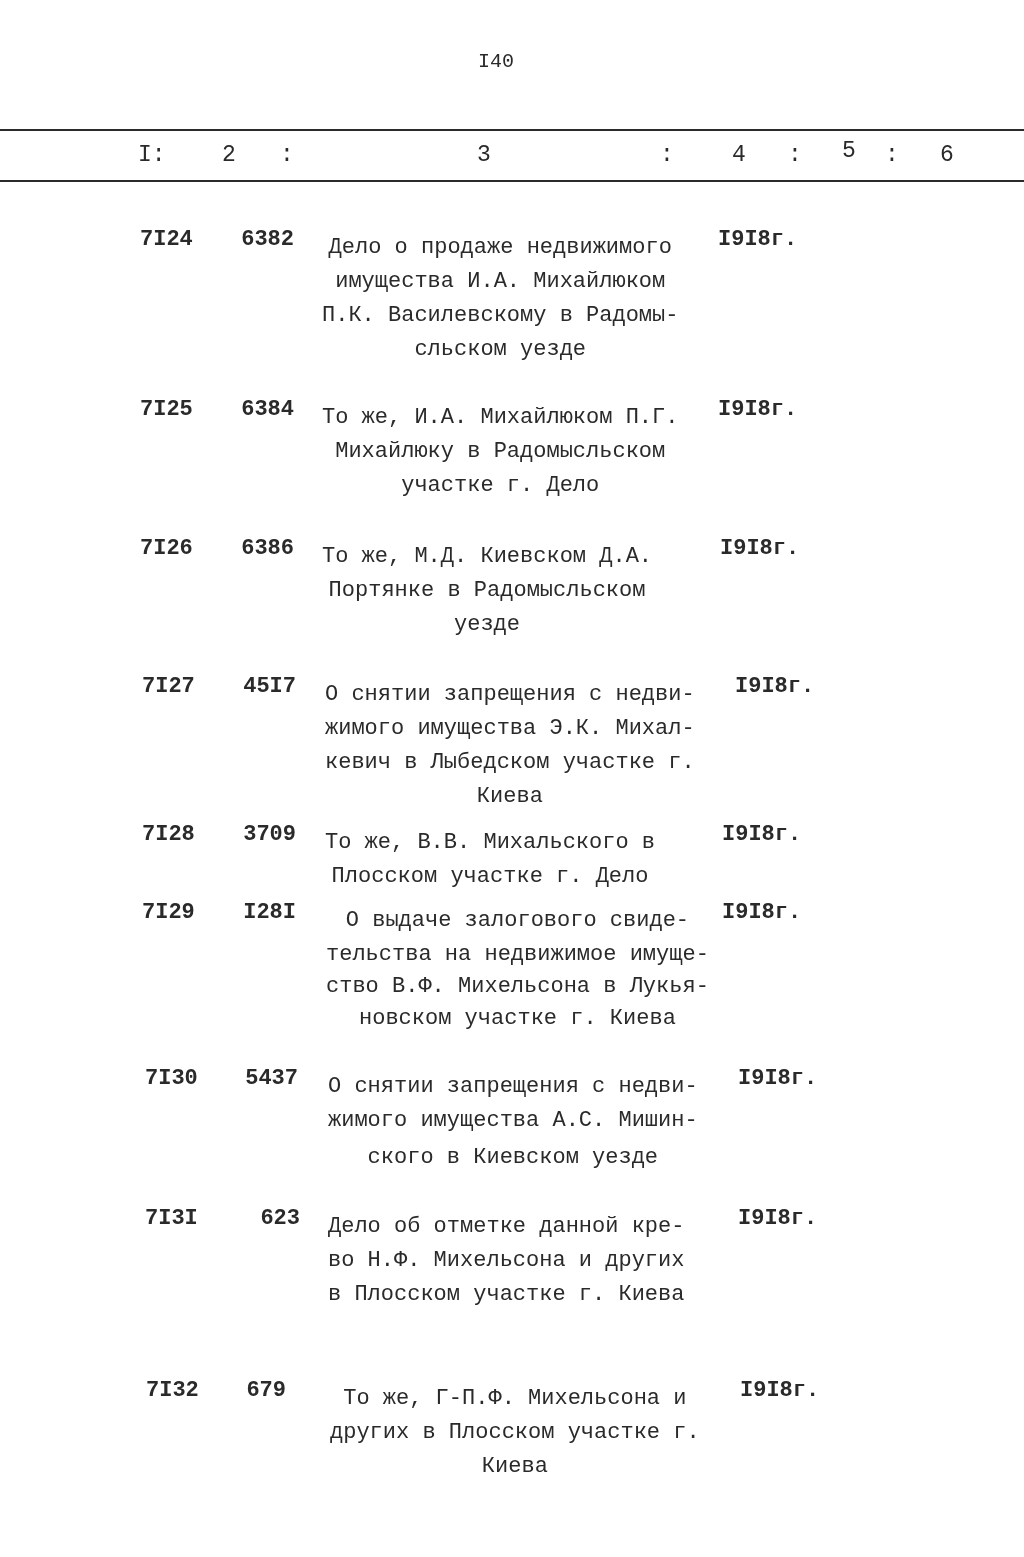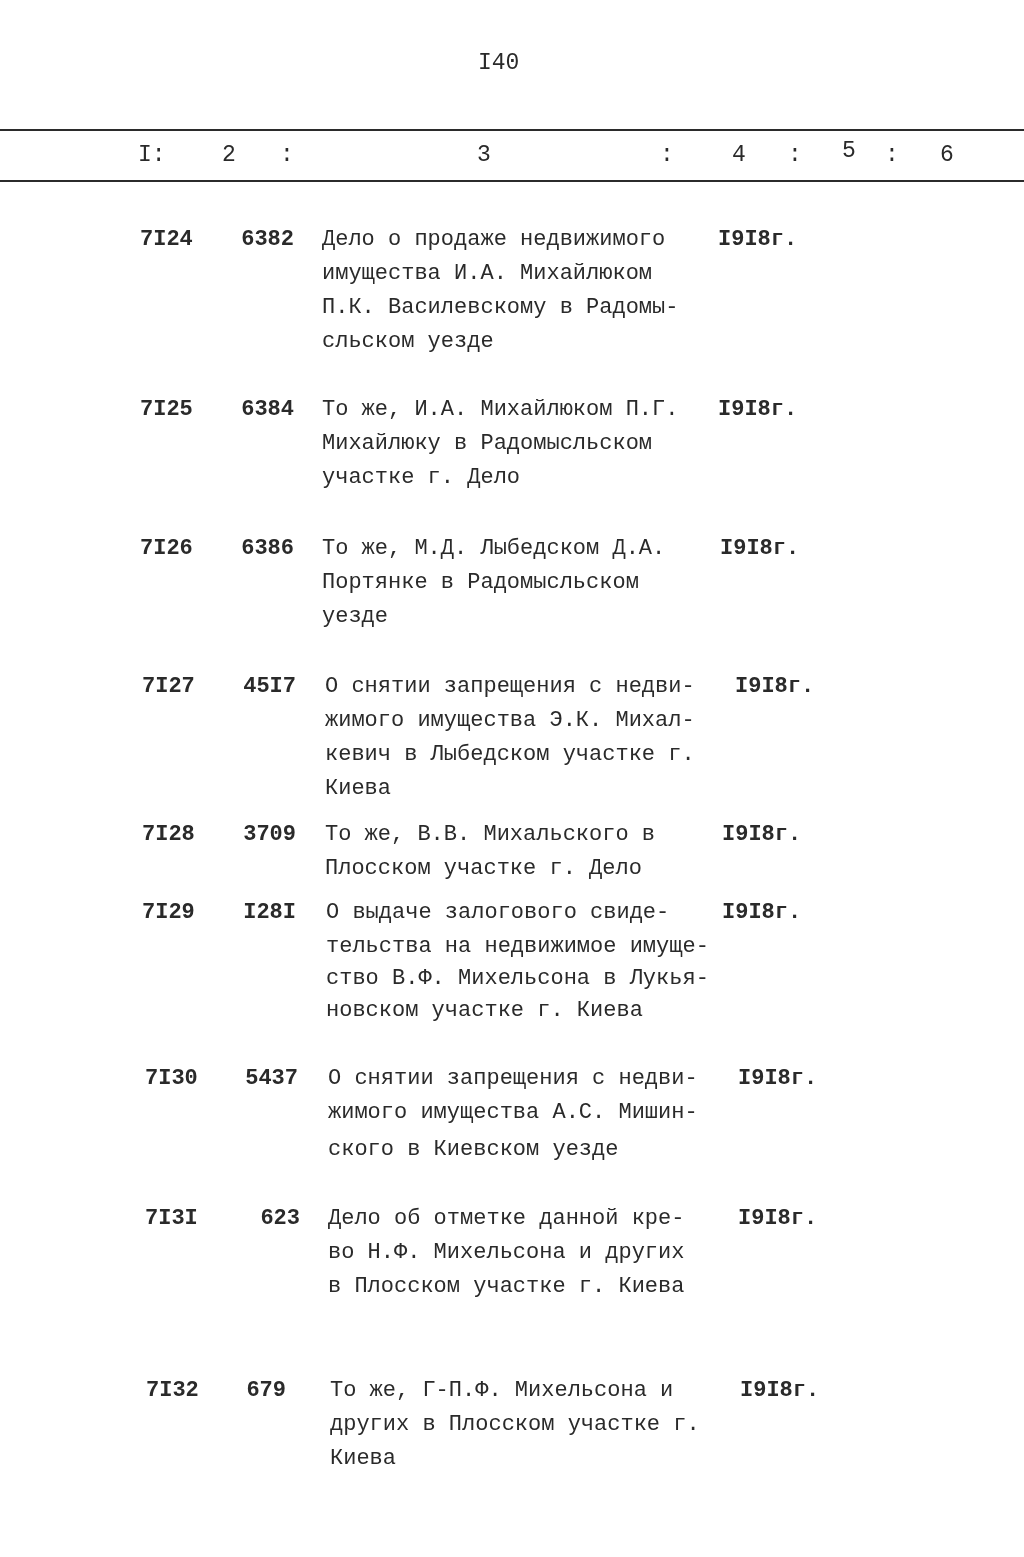--- a/index.html
+++ b/index.html
@@ -6,33 +6,33 @@
     body {
       width: 1024px; height: 1557px;
       background: #ffffff;
       position: relative;
       overflow: hidden;
       font-family: "Liberation Mono", "DejaVu Sans Mono", monospace;
       color: #2a2a2a;
     }
     .page-number {
       position: absolute; top: 50px; left: 478px;
-      font-size: 23px; letter-spacing: 0px;
+      font-size: 20px; letter-spacing: 0px;
     }
     .rule {
       position: absolute; left: 0; right: 0; height: 2px; background: #2b2b2b;
     }
     .rule.top { top: 129px; }
     .rule.bottom { top: 180px; }
     .header-row { position: absolute; top: 142px; left: 0; right: 0; height: 30px; font-size: 23px; }
     .hcell { position: absolute; top: 0; }
     .entry { position: absolute; left: 0; right: 0; font-size: 22px; }
     .col1 { position: absolute; left: 140px; top: 0; }
     .col2 { position: absolute; top: 0; text-align: right; width: 70px; }
-    .col3 { position: absolute; top: 0; }
+    .col3 { position: absolute; top: 8px; text-align: center; }
     .col3 .line { display: block; height: 34px; line-height: 34px; white-space: pre; }
     .col4 { position: absolute; top: 0; }
     .col1, .col2, .col4 { line-height: 34px; font-weight: bold; }
   </style>
 </head>
 <body>
 
 <div class="page-number">I40</div>
 
 <div class="rule top"></div>
@@ -70,21 +70,21 @@
     <span class="line">Михайлюку в Радомысльском</span>
     <span class="line">участке г. Дело</span>
   </div>
   <span class="col4" style="left:718px">I9I8г.</span>
 </div>
 
 <div class="entry" style="top:532px;">
   <span class="col1">7I26</span>
   <span class="col2" style="left:224px">6386</span>
   <div class="col3" style="left:322px">
-    <span class="line">То же, М.Д. Лыбедском Д.А.</span>
+    <span class="line">То же, М.Д. Киевском Д.А.</span>
     <span class="line">Портянке в Радомысльском</span>
     <span class="line">уезде</span>
   </div>
   <span class="col4" style="left:720px">I9I8г.</span>
 </div>
 
 <div class="entry" style="top:670px;">
   <span class="col1" style="left:142px">7I27</span>
   <span class="col2" style="left:226px">45I7</span>
   <div class="col3" style="left:325px">

